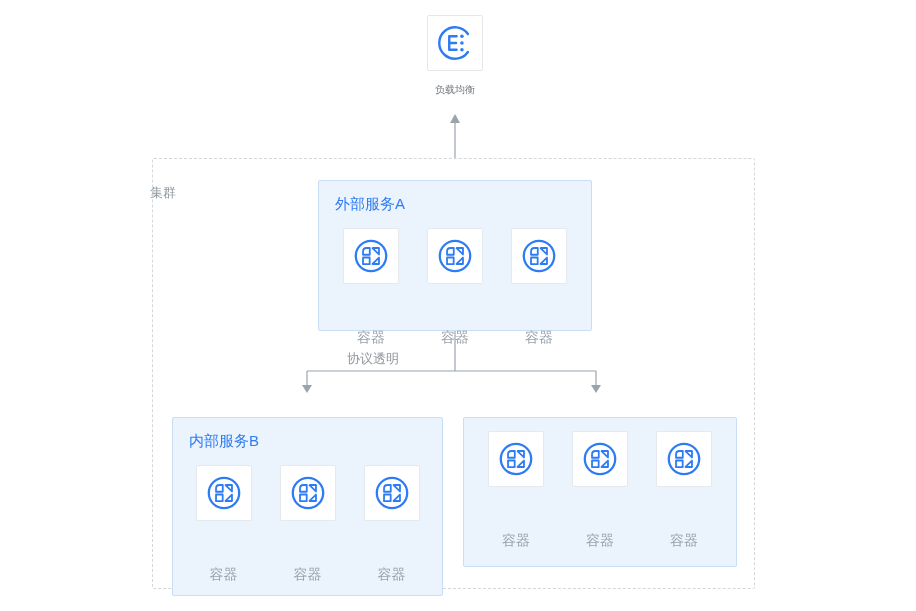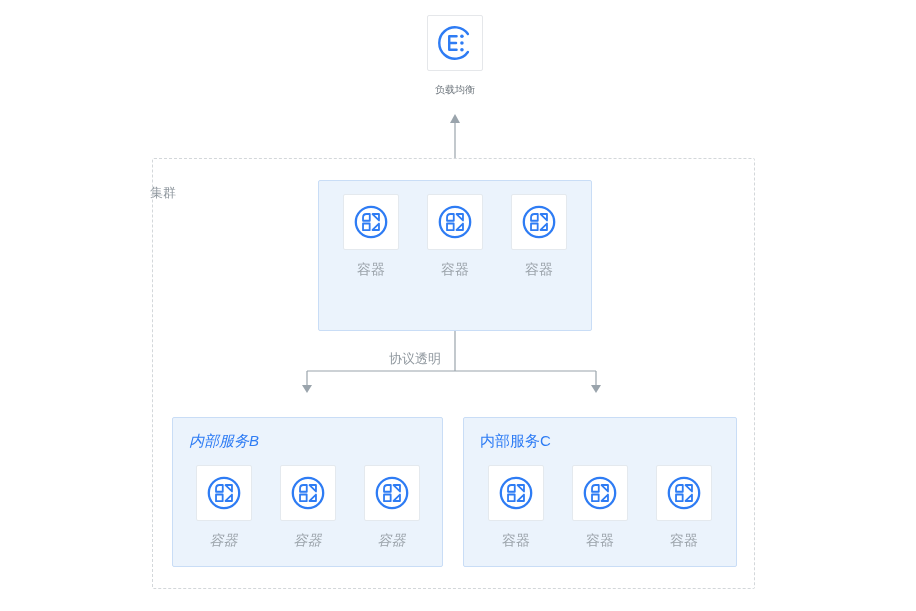--- a/index.html
+++ b/index.html
@@ -27,31 +27,31 @@
     font-size:10px;color:var(--text-gray);}
 
   
   .cluster-label{position:absolute;left:150px;top:136px;font-size:13px;color:var(--note-gray);margin-top:48px;}
   .cluster-box{position:absolute;left:152px;top:158px;width:603px;height:431px;
     box-sizing:border-box;border:1px dashed var(--dashed);border-radius:2px;}
 
   
   .arrow-up{position:absolute;left:447px;top:113px;width:16px;height:45px;color:var(--connector);}
   .branch{position:absolute;left:300px;top:331px;width:316px;height:66px;color:var(--connector);}
-  .flow-label{position:absolute;left:347px;top:350px;font-size:13px;color:var(--note-gray);margin-left:42px;}
+  .flow-label{position:absolute;left:347px;top:350px;font-size:13px;color:var(--note-gray);}
 
   
   .service-box{position:absolute;box-sizing:border-box;background:var(--box-bg);
     border:1px solid var(--box-border);border-radius:2px;}
   .service-box.a{left:318px;top:180px;width:274px;height:151px;}
-  .service-box.b{left:172px;top:417px;width:271px;height:150px;font-style:italic;}
+  .service-box.b{left:172px;top:417px;width:271px;height:179px;}
   .service-box.c{left:463px;top:417px;width:274px;height:150px;}
   .service-title{margin:12px 16px 0;font-size:15px;line-height:22px;color:var(--accent);}
   .card-row{display:flex;justify-content:center;gap:28px;margin-top:13px;}
-  .container-unit{display:flex;flex-direction:column;align-items:center;width:56px;}
+  .container-unit{display:flex;flex-direction:column;align-items:center;width:56px;gap:34px;}
   .card{width:56px;height:56px;box-sizing:border-box;background:var(--card-bg);
     border:1px solid var(--card-border);border-radius:2px;
     display:flex;align-items:center;justify-content:center;}
   .card svg{width:38px;height:38px;color:var(--accent);}
   .container-label{margin-top:11px;font-size:14px;color:var(--label-gray);line-height:16px;}
 </style>
 </head>
 <body>
 
 <svg width="0" height="0" style="position:absolute" aria-hidden="true">
@@ -98,20 +98,21 @@
       <line x1="7" y1="40" x2="296" y2="40"></line>
       <line x1="7" y1="40" x2="7" y2="55"></line>
       <line x1="296" y1="40" x2="296" y2="55"></line>
     </g>
     <polygon points="7,62 2,54 12,54" fill="currentColor"></polygon>
     <polygon points="296,62 291,54 301,54" fill="currentColor"></polygon>
   </svg>
   <div class="flow-label">协议透明</div>
 
   <div class="service-box a">
+    <div class="service-title">外部服务A</div>
     <div class="card-row">
       <div class="container-unit">
         <div class="card">
           <svg viewBox="0 0 40 40">
               <use href="#sym-container"></use>
             </svg>
         </div>
         <div class="container-label">容器</div>
       </div>
       <div class="container-unit">
@@ -157,21 +158,20 @@
           <svg viewBox="0 0 40 40">
               <use href="#sym-container"></use>
             </svg>
         </div>
         <div class="container-label">容器</div>
       </div>
     </div>
   </div>
 
   <div class="service-box c">
-    <div class="service-title">内部服务C</div>
     <div class="card-row">
       <div class="container-unit">
         <div class="card">
           <svg viewBox="0 0 40 40">
               <use href="#sym-container"></use>
             </svg>
         </div>
         <div class="container-label">容器</div>
       </div>
       <div class="container-unit">

